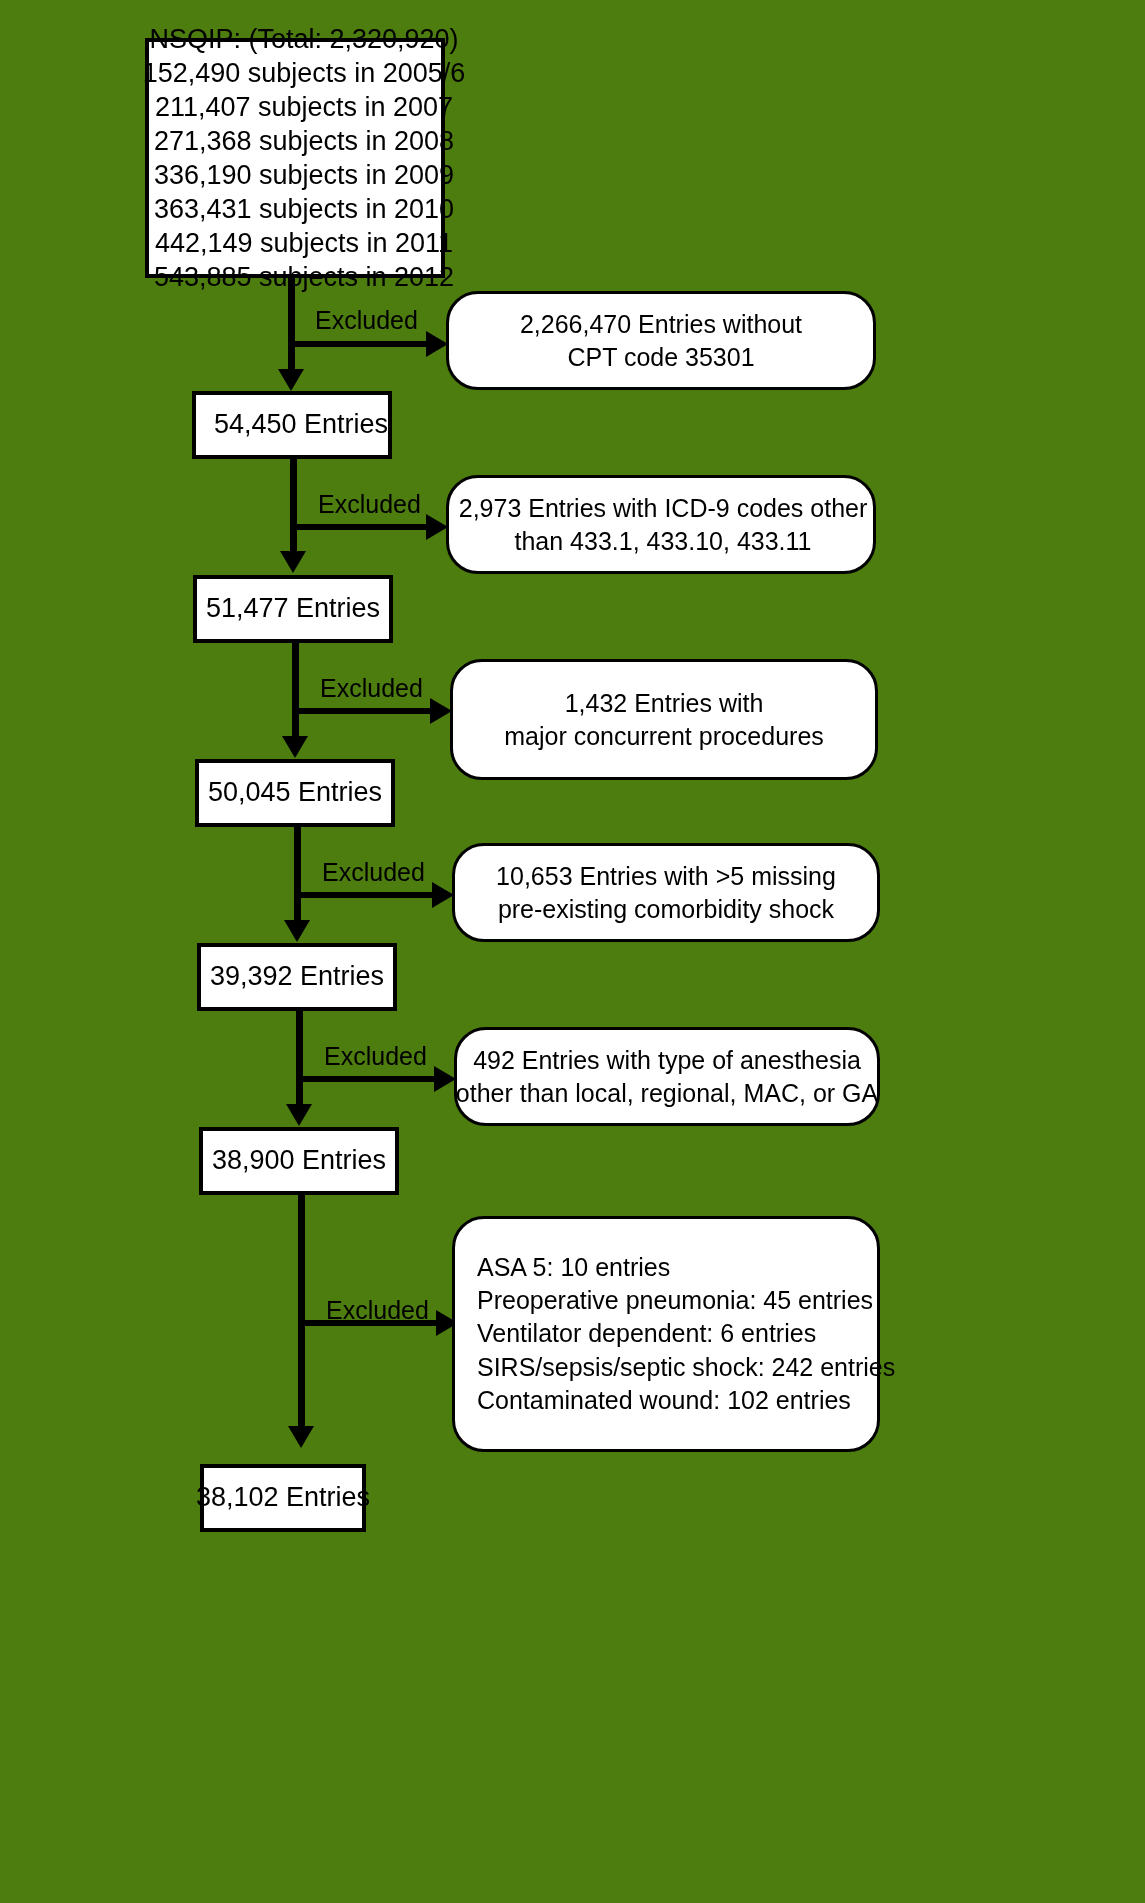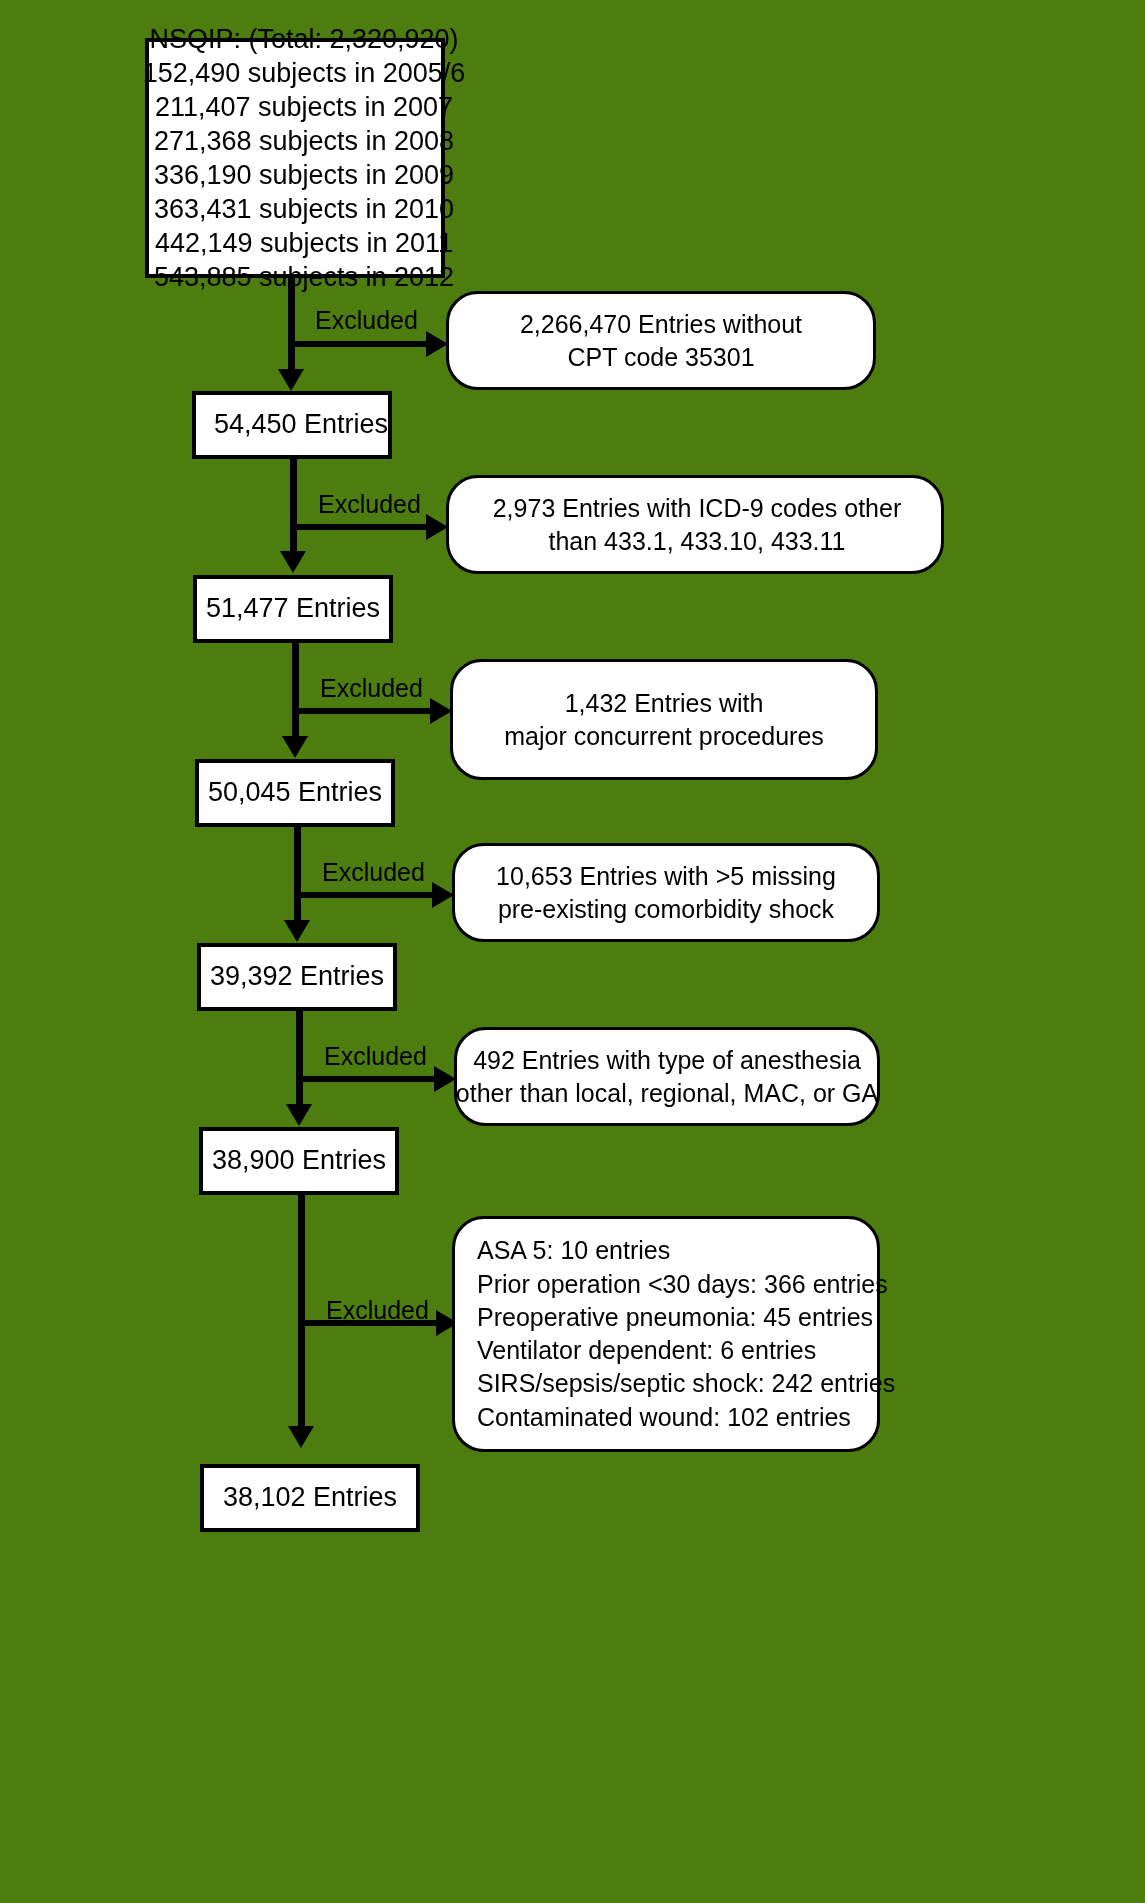--- a/index.html
+++ b/index.html
@@ -129,21 +129,21 @@
   </div>
   <div class="node square count-box" style="left:192px; top:391px; width:200px; height:68px;align-items:flex-end;">
     <div class="line">54,450 Entries</div>
   </div>
 
   <div class="vline" style="left:290px; top:459px; height:101px;"></div>
   <div class="arrow-down" style="left:280px; top:551px;"></div>
   <div class="hline" style="left:293px; top:524px; width:138px;"></div>
   <div class="arrow-right" style="left:426px; top:514px;"></div>
   <div class="edge-label" style="left:318px; top:490px;">Excluded</div>
-  <div class="node rounded excl-box" style="left:446px; top:475px; width:498px; height:99px;padding-left:20px;">
+  <div class="node rounded excl-box" style="left:446px; top:475px; width:430px; height:99px;padding-left:20px;">
     <div class="line">2,973 Entries with ICD-9 codes other</div>
     <div class="line">than 433.1, 433.10, 433.11</div>
   </div>
   <div class="node square count-box" style="left:193px; top:575px; width:200px; height:68px;">
     <div class="line">51,477 Entries</div>
   </div>
 
   <div class="vline" style="left:292px; top:643px; height:102px;"></div>
   <div class="arrow-down" style="left:282px; top:736px;"></div>
   <div class="hline" style="left:295px; top:708px; width:140px;"></div>
@@ -183,23 +183,22 @@
     <div class="line">38,900 Entries</div>
   </div>
 
   <div class="vline" style="left:298px; top:1195px; height:240px;"></div>
   <div class="arrow-down" style="left:288px; top:1426px;"></div>
   <div class="hline" style="left:301px; top:1320px; width:140px;"></div>
   <div class="arrow-right" style="left:436px; top:1310px;"></div>
   <div class="edge-label" style="left:326px; top:1296px;">Excluded</div>
   <div class="node rounded excl-box left-align" style="left:452px; top:1216px; width:428px; height:236px;">
     <div class="line">ASA 5: 10 entries</div>
-    <div class="line">Prior operation &lt;30 days: 366 entries</div>
     <div class="line">Preoperative pneumonia: 45 entries</div>
     <div class="line">Ventilator dependent: 6 entries</div>
     <div class="line">SIRS/sepsis/septic shock: 242 entries</div>
     <div class="line">Contaminated wound: 102 entries</div>
   </div>
-  <div class="node square count-box" style="left:200px; top:1464px; width:220px; height:68px;">
+  <div class="node square count-box" style="left:200px; top:1464px; width:166px; height:68px;">
     <div class="line">38,102 Entries</div>
   </div>
 
 </div>
 
 </body></html>

